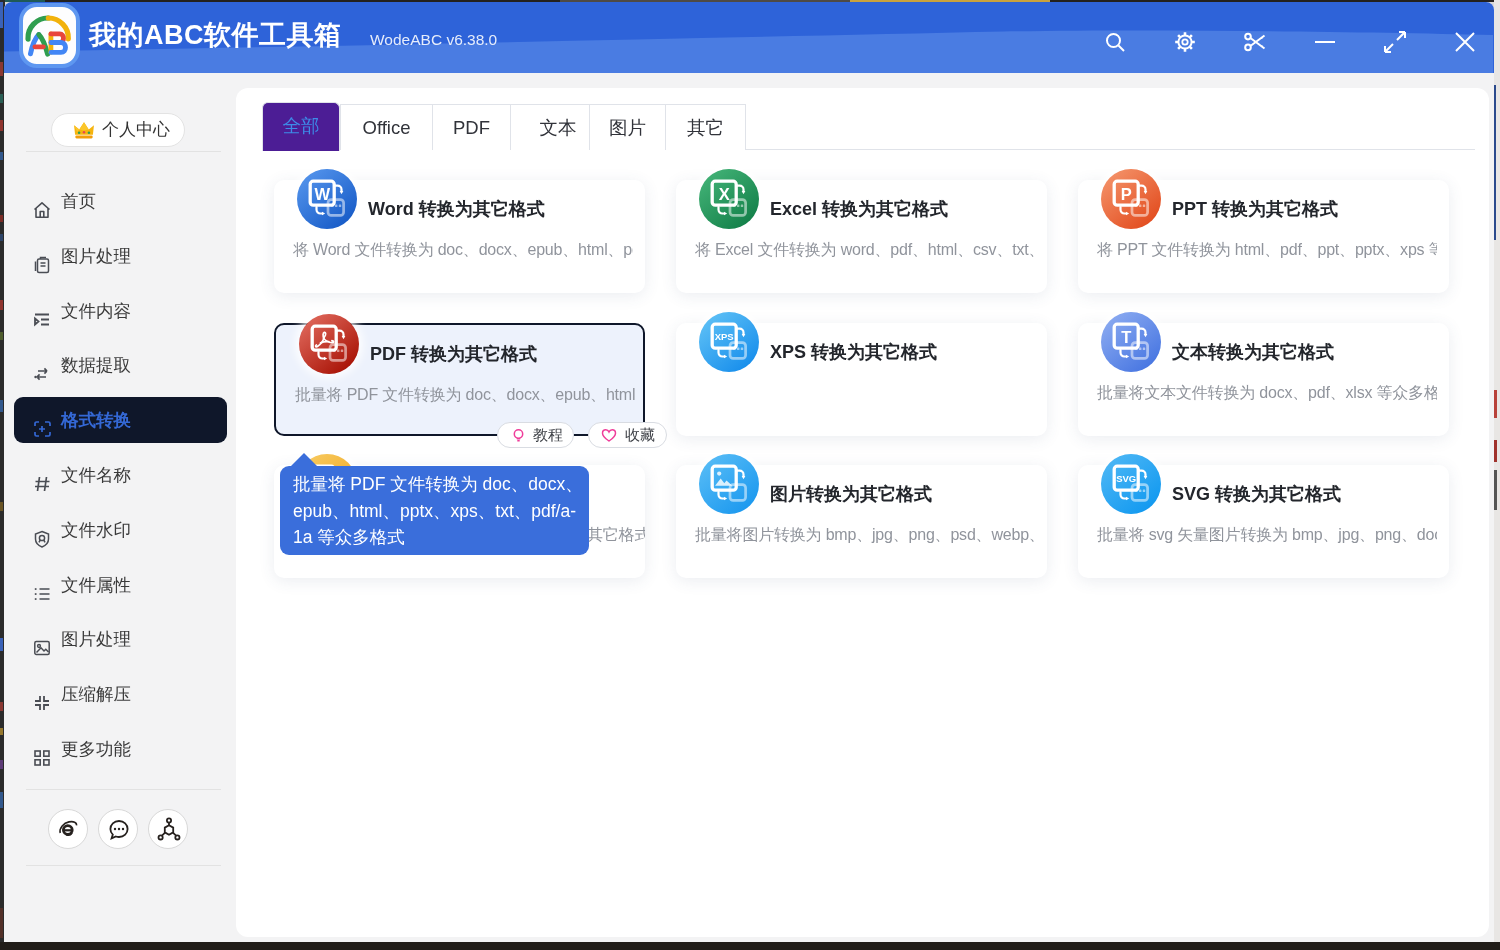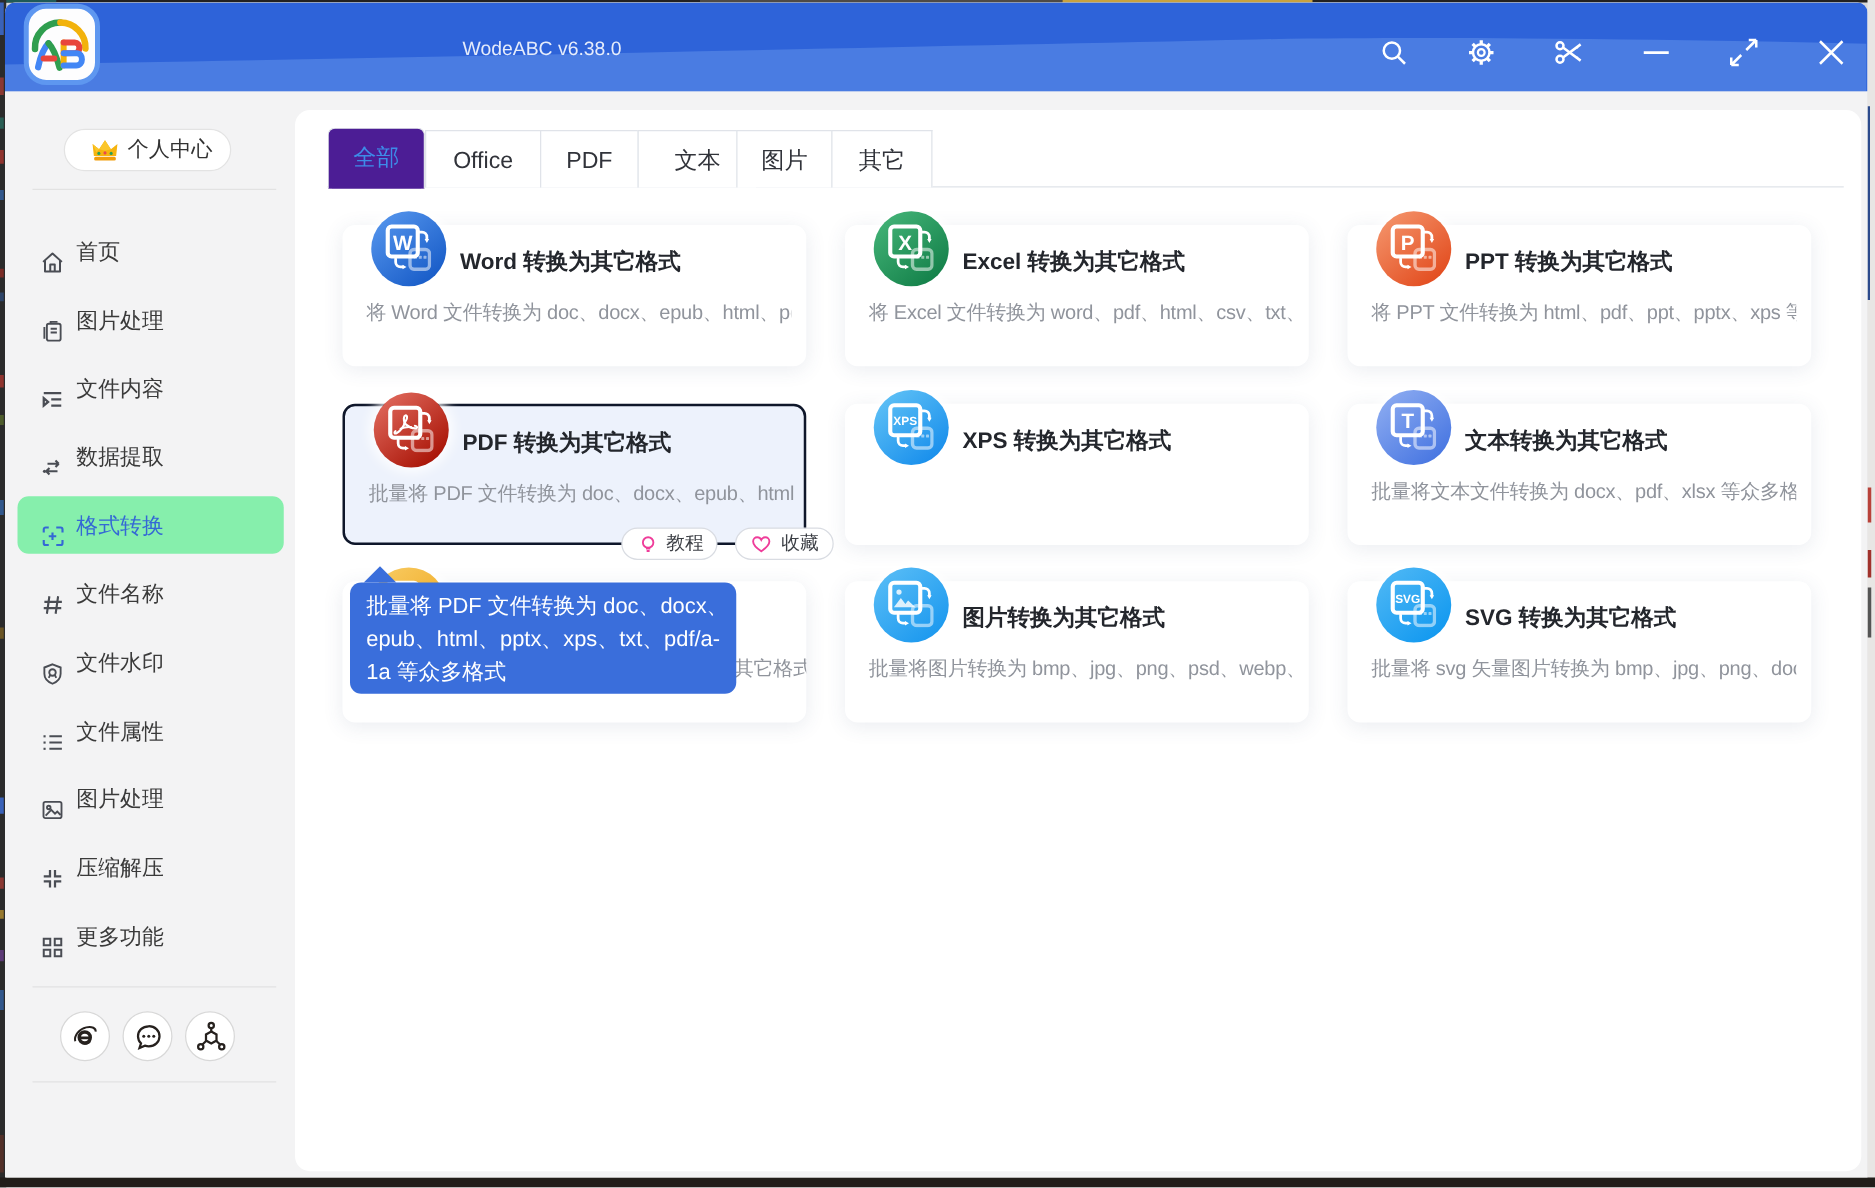--- a/index.html
+++ b/index.html
@@ -12,26 +12,26 @@
 #app { position:absolute; left:4px; top:2px; width:1490px; height:940px; background:#f3f3f4; overflow:hidden; border-radius:8px 8px 0 0; }
 
 #header { position:absolute; left:0; top:0; width:100%; height:71px; background:#2e63d9; overflow:hidden; }
 #header svg.wave { position:absolute; left:0; top:0; }
 #logo { position:absolute; left:15px; top:1px; width:61px; height:65px; background:#fdfdfe; border:4px solid #5e97f0; border-radius:18px; }
 #title { position:absolute; left:85px; top:15px; color:#fff; font-size:27px; font-weight:700; letter-spacing:0.5px; }
 #ver { position:absolute; left:366px; top:29px; color:rgba(255,255,255,.88); font-size:15.5px; }
 .hico { position:absolute; top:26px; width:28px; height:28px; }
 
 #side { position:absolute; left:0; top:71px; width:231px; bottom:0; }
-#vipbtn { position:absolute; left:47px; top:30px; width:134px; height:34px; background:#fff; border:1px solid #e3e3e3; border-radius:17px; font-size:17px; color:#333; text-align:center; line-height:32px;text-decoration:underline; }
+#vipbtn { position:absolute; left:47px; top:40px; width:134px; height:34px; background:#fff; border:1px solid #e3e3e3; border-radius:17px; font-size:17px; color:#333; text-align:center; line-height:32px;text-decoration:underline; }
 .sep { position:absolute; left:22px; width:195px; height:1px; background:#e2e2e2; }
 .mitem { position:absolute; left:10px; width:213px; height:46px; border-radius:9px; font-size:17.5px; color:#3a3a3a; line-height:46px; }
 .mitem .mi { position:absolute; left:18px; top:13px; width:20px; height:20px; }
 .mitem .ml { position:absolute; left:47px; }
-.mitem.act { background:#86efac; color:#3468d5; font-weight:400; }
+.mitem.act { background:#0f172a; color:#3468d5; font-weight:700; }
 .circbtn { position:absolute; top:736px; width:40px; height:40px; background:#fff; border:1px solid #d8d8d8; border-radius:50%; }
 #foot { position:absolute; left:0; top:806px; width:231px; text-align:center; color:#b7b2ae; font-size:15px; line-height:23px; }
 
 #main { position:absolute; left:232px; top:86px; width:1253px; height:849px; background:#fff; border-radius:12px; }
 
 #tabs { position:absolute; left:26px; top:14px; right:14px; height:48px; border-bottom:1px solid #e0e3e9; }
 .tab { position:absolute; top:2px; height:46px; border:1px solid #e0e3e9; border-bottom:none; background:#fff; font-size:18.5px; color:#31333a; text-align:center; line-height:46px; }
 .tab.first { top:0; height:49px; border-radius:6px 6px 0 0; color:#3d8be8; background:#4c1d95; z-index:2; }
 
 .card { position:absolute; width:371px; height:113px; background:#fff; border-radius:10px; box-shadow:0 3px 16px rgba(60,80,120,.10); }
@@ -89,20 +89,21 @@
       <path d="M5 32.2 A20 20 0 0 1 25.3 11" stroke="#2f9e4f" stroke-width="5.2" fill="none" stroke-linecap="round"></path>
       <path d="M25.3 11 A20 20 0 0 1 45.35 31.8" stroke="#f2b20c" stroke-width="5.2" fill="none" stroke-linecap="round"></path>
       <path d="M7.5 46.8 C9 39.5 12 31.5 15.8 27.6" stroke="#4286f5" stroke-width="5" fill="none" stroke-linecap="round"></path>
       <path d="M15.8 27.6 C19.5 31.3 22.7 39.8 24.6 47.2" stroke="#2f9e4f" stroke-width="5" fill="none" stroke-linecap="round"></path>
       <path d="M11.9 39.8 L20.4 39.8" stroke="#e8453c" stroke-width="4.8" fill="none" stroke-linecap="round"></path>
       <path d="M27.9 27 L27.9 45.3" stroke="#f2b20c" stroke-width="4.8" fill="none" stroke-linecap="round"></path>
       <path d="M27.9 26.9 L36.8 26.9 C41.6 26.9 41.8 35.4 36.8 35.5 L28 35.5" stroke="#e8453c" stroke-width="4.8" fill="none" stroke-linecap="round" stroke-linejoin="round"></path>
       <path d="M28 35.5 L38.3 35.5 C44 35.6 44 45.4 38 45.4 L27.9 45.4" stroke="#4286f5" stroke-width="4.8" fill="none" stroke-linecap="round" stroke-linejoin="round"></path>
       </svg>
       </div>
+    <div id="title">我的ABC软件工具箱</div>
     <div id="ver">WodeABC v6.38.0</div>
     <svg class="hico" style="left:1097px" viewBox="0 0 28 28" fill="none" stroke="#fff" stroke-width="2">
         <circle cx="12.5" cy="12.5" r="6.5"></circle>
         <path d="M17.5 17.5 L23 23"></path>
       </svg>
     <svg class="hico" style="left:1167px" viewBox="0 0 28 28" fill="none" stroke="#fff">
         <circle cx="14" cy="14" r="6.6" stroke-width="2"></circle>
         <circle cx="14" cy="14" r="2.7" stroke-width="1.8"></circle>
         <path d="M20.6 14.0 L23.8 14.0 M18.7 18.7 L20.9 20.9 M14.0 20.6 L14.0 23.8 M9.3 18.7 L7.1 20.9 M7.4 14.0 L4.2 14.0 M9.3 9.3 L7.1 7.1 M14.0 7.4 L14.0 4.2 M18.7 9.3 L20.9 7.1" stroke-width="2.6"></path>
       </svg>

